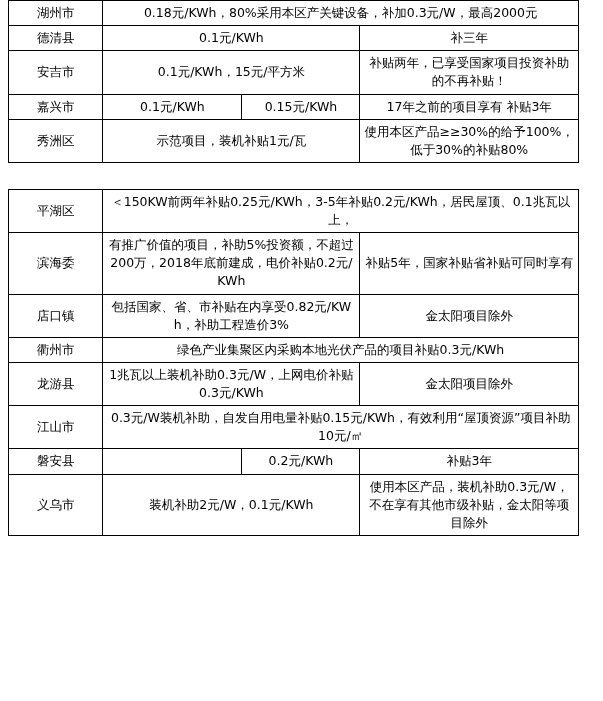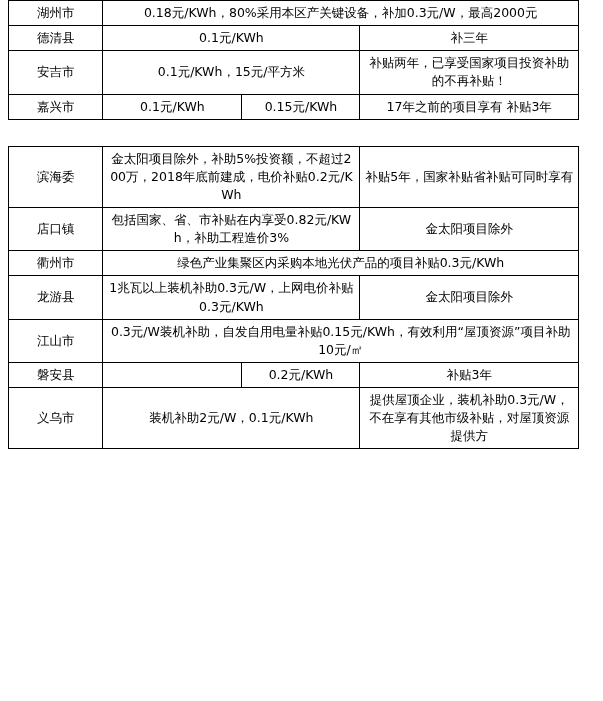--- a/index.html
+++ b/index.html
@@ -59,36 +59,45 @@
         <td>安吉市</td>
         <td colspan="2">0.1元/KWh，15元/平方米</td>
         <td>补贴两年，已享受国家项目投资补助的不再补贴！</td>
       </tr>
       <tr>
         <td>嘉兴市</td>
         <td>0.1元/KWh</td>
         <td>0.15元/KWh</td>
         <td>17年之前的项目享有  补贴3年</td>
       </tr>
+      <tr>
+        <td>秀洲区</td>
+        <td colspan="2">示范项目，装机补贴1元/瓦</td>
+        <td>使用本区产品≥≥30%的给予100%，低于30%的补贴80%</td>
+      </tr>
     </tbody>
   </table>
 
   <div class="gap"></div>
 
   <table class="t2">
     <colgroup>
       <col class="c-region">
         <col class="c-a">
         <col class="c-b">
         <col class="c-note">
     </colgroup>
     <tbody>
       <tr>
+        <td>平湖区</td>
+        <td colspan="3">＜150KW前两年补贴0.25元/KWh，3-5年补贴0.2元/KWh，居民屋顶、0.1兆瓦以上，</td>
+      </tr>
+      <tr>
         <td>滨海委</td>
-        <td colspan="2">金太阳项目除外，补助5%投资额，不超过200万，2018年底前建成，电价补贴0.2元/KWh</td>
+        <td colspan="2">有推广价值的项目，补助5%投资额，不超过200万，2018年底前建成，电价补贴0.2元/KWh</td>
         <td>补贴5年，国家补贴省补贴可同时享有</td>
       </tr>
       <tr>
         <td>店口镇</td>
         <td colspan="2">包括国家、省、市补贴在内享受0.82元/KWh，补助工程造价3%</td>
         <td>金太阳项目除外</td>
       </tr>
       <tr>
         <td>衢州市</td>
         <td colspan="3">绿色产业集聚区内采购本地光伏产品的项目补贴0.3元/KWh</td>
@@ -105,18 +114,18 @@
 
       <tr>
         <td>磐安县</td>
         <td></td>
         <td>0.2元/KWh</td>
         <td>补贴3年</td>
       </tr>
       <tr>
         <td>义乌市</td>
         <td colspan="2">装机补助2元/W，0.1元/KWh</td>
-        <td>提供屋顶企业，装机补助0.3元/W，不在享有其他市级补贴，对屋顶资源提供方</td>
+        <td>使用本区产品，装机补助0.3元/W，不在享有其他市级补贴，金太阳等项目除外</td>
       </tr>
     </tbody>
   </table>
 
 </div>
 
 </body></html>

